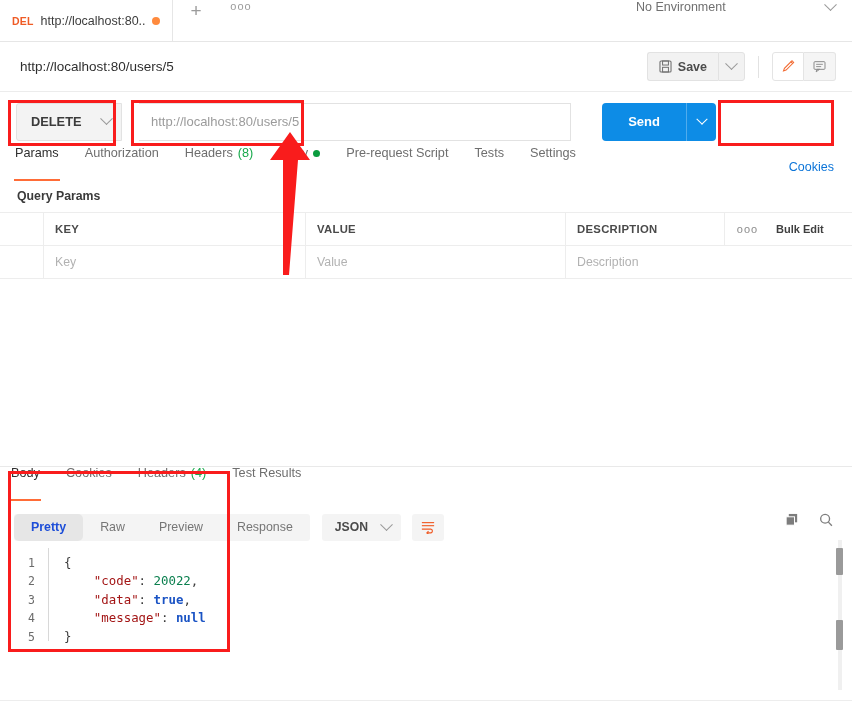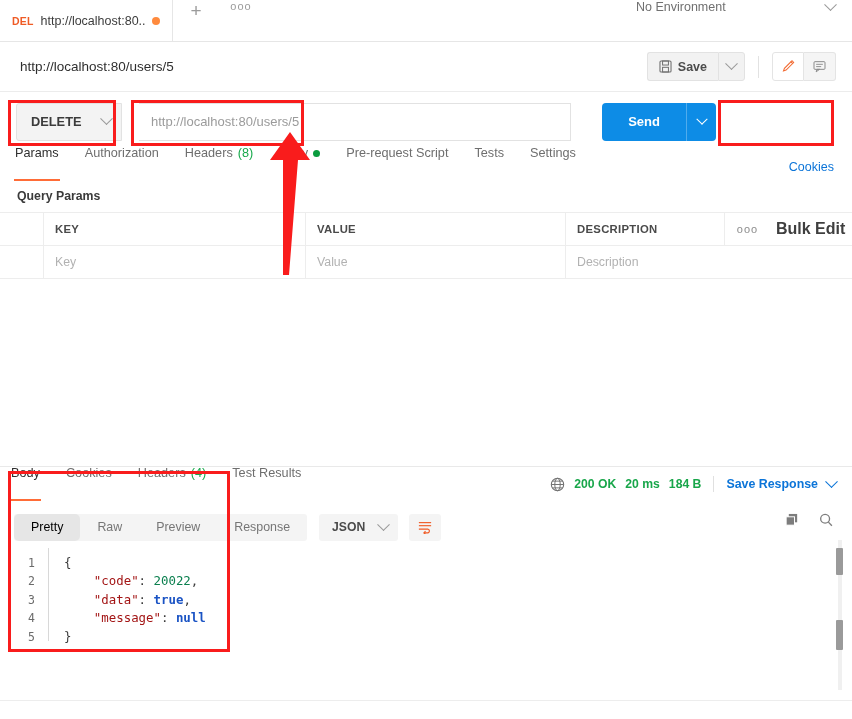--- a/index.html
+++ b/index.html
@@ -82,37 +82,37 @@
   .prow { display: flex; height: 33px; align-items: stretch; border-bottom: 1px solid #ededed; }
   .pcheck { width: 44px; border-right: 1px solid #ededed; }
   .pkey { width: 262px; border-right: 1px solid #ededed; display: flex; align-items: center; padding-left: 11px; }
   .pval { width: 260px; border-right: 1px solid #ededed; display: flex; align-items: center; padding-left: 11px; }
   .pdesc { flex: 1; display: flex; align-items: center; padding-left: 11px; }
   .phead { font-size: 11.3px; font-weight: 700; color: #4a4a4a; letter-spacing: .3px; }
   .pph { font-size: 12.3px; color: #b2b2b2; }
   .pmore { width: 46px; display: flex; align-items: center; justify-content: center;
            font-size: 11px; color: #8d8d8d; letter-spacing: 1px; border-left: 1px solid #ededed; }
   .pbulk { width: 82px; display: flex; align-items: center; justify-content: flex-start;
-           font-size: 16px; font-weight: 700; color: #3f3f3f; padding-left: 6px; }
+           font-size: 11px; font-weight: 700; color: #3f3f3f; padding-left: 6px; }
 
   
   .resp-sep { position: absolute; left: 0; top: 466px; width: 852px; height: 1px; background: #e9e9e9; }
   .resptabs { position: absolute; left: 0; top: 472px; width: 852px; height: 29px;
               display: flex; align-items: flex-end; padding-left: 11px; }
   .resp-meta { position: absolute; right: 16px; top: 476px; display: flex; align-items: center; gap: 9px;
                font-size: 12.2px; }
   .meta-green { color: #18a64a; font-weight: 700; }
   .meta-div { width: 1px; height: 16px; background: #e0e0e0; margin: 0 3px; }
   .saveresp { color: #0b74d8; font-weight: 700; font-size: 12.4px; }
 
   .respbar { position: absolute; left: 0; top: 508px; width: 852px; height: 38px;
              display: flex; align-items: center; padding-left: 14px; }
   .seg { display: flex; background: #f4f4f4; border-radius: 3px; height: 27px; align-items: center; }
   .segitem { padding: 0 17px; font-size: 12.4px; color: #767676; height: 27px; display: flex; align-items: center; }
-  .segitem.active { background: #e6e6e6; color: #000000; border-radius: 5px; font-weight: 400; }
+  .segitem.active { background: #e6e6e6; color: #1d4ed8; border-radius: 5px; font-weight: 700; }
   .jsonsel { margin-left: 12px; height: 27px; background: #f4f4f4; border-radius: 3px; display: flex;
              align-items: center; gap: 14px; padding: 0 10px 0 13px; font-size: 12.2px;
              font-weight: 700; color: #4a4a4a; }
   .wrapbtn { margin-left: 11px; width: 32px; height: 27px; background: #f4f4f4; border-radius: 3px;
              display: flex; align-items: center; justify-content: center; }
   .respicons { position: absolute; right: 18px; top: 512px; display: flex; gap: 18px; align-items: center; }
 
   
   .code { position: absolute; left: 14px; top: 548px; font-family: "DejaVu Sans Mono", monospace;
           font-size: 12.4px; line-height: 18.5px; }
@@ -260,35 +260,20 @@
     </div>
     <div class="rtab">
       <span>Headers</span>
       <span class="badge-n">(4)</span>
     </div>
     <div class="rtab">
       <span>Test Results</span>
     </div>
   </div>
 
-  <div class="resp-meta">
-    <svg width="15" height="15" viewBox="0 0 16 16">
-      <circle cx="8" cy="8" r="6.6" fill="none" stroke="#707070" stroke-width="1.15"></circle>
-      <ellipse cx="8" cy="8" rx="2.9" ry="6.6" fill="none" stroke="#707070" stroke-width="1.05"></ellipse>
-      <line x1="1.5" y1="8" x2="14.5" y2="8" stroke="#707070" stroke-width="1.05"></line>
-      <line x1="2.6" y1="4.4" x2="13.4" y2="4.4" stroke="#707070" stroke-width="1"></line>
-      <line x1="2.6" y1="11.6" x2="13.4" y2="11.6" stroke="#707070" stroke-width="1"></line>
-    </svg>
-    <span class="meta-green">200 OK</span>
-    <span class="meta-green">20 ms</span>
-    <span class="meta-green">184 B</span>
-    <span class="meta-div"></span>
-    <span class="saveresp">Save Response</span>
-    <span class="chev" style="border-color:#0b74d8;"></span>
-  </div>
 
   <div class="respbar">
     <div class="seg">
       <div class="segitem active">Pretty</div>
       <div class="segitem">Raw</div>
       <div class="segitem">Preview</div>
       <div class="segitem">Response</div>
     </div>
     <div class="jsonsel">
       <span>JSON</span>

